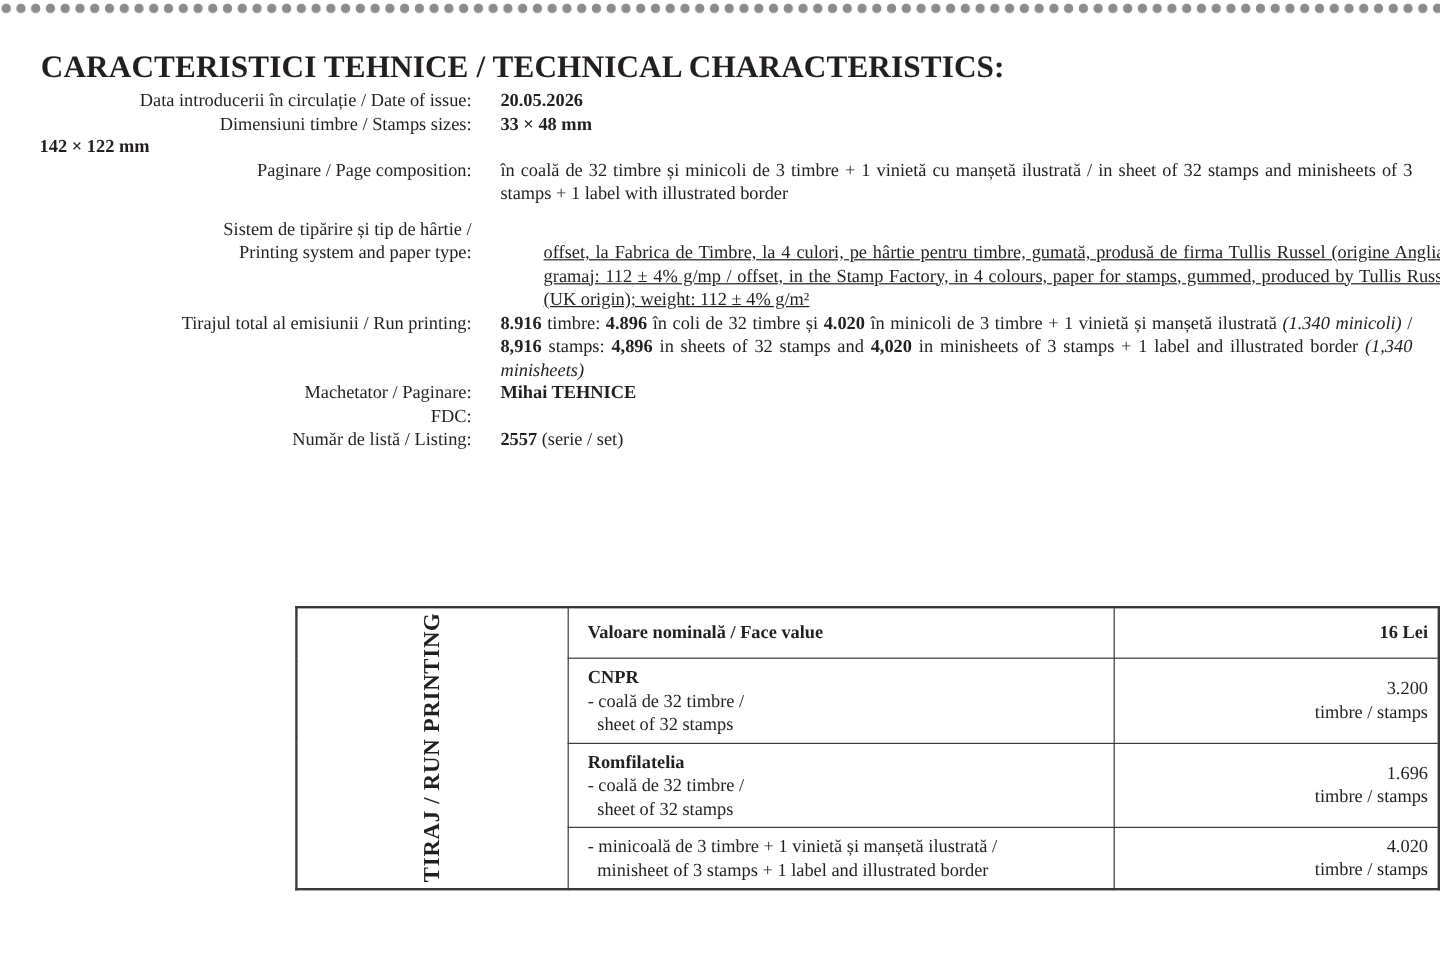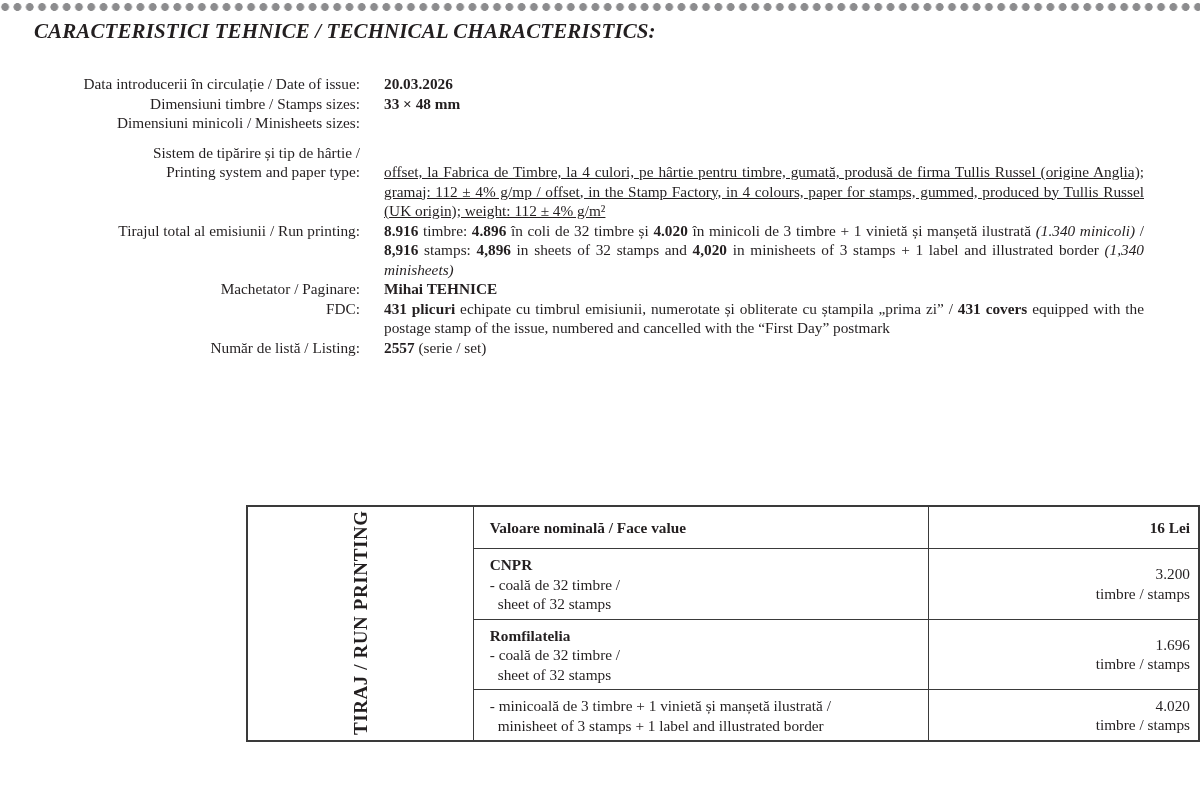--- a/index.html
+++ b/index.html
@@ -1,24 +1,24 @@
 <!DOCTYPE html>
 <html><head>
 <meta charset="utf-8">
 <style>
   html, body { margin:0; padding:0; background:#ffffff; }
   body { width:1200px; height:798px; position:relative; overflow:hidden;
          font-family:"Liberation Serif", "DejaVu Serif", serif; color:#231f20; }
   .dots { position:absolute; left:0; top:1px; width:1200px; height:12px;
           background-image: radial-gradient(circle, #8c8c8e 3.6px, transparent 4.2px);
           background-size:12.3px 12px; background-position:-1px 0; background-repeat:repeat-x; }
-  .title { position:absolute; left:34px; top:19px; font-size:21px; font-weight:bold; font-style:italic;
+  .title { position:absolute; left:34px; top:41px; font-size:26px; font-weight:bold; 
            letter-spacing:0.1px; margin:0; }
   .spec { position:absolute; left:0; top:74px; width:1200px; font-size:15.3px; line-height:19.5px; }
-  .row { display:flex; }
+  .row { display:flex;margin-left:33px; }
   .lbl { width:384px; text-align:right; padding-right:24px; box-sizing:border-box; white-space:nowrap; flex:none; }
   .val { width:760px; text-align:justify; flex:none; }
   b { font-weight:bold; }
   i { }
   table.run { position:absolute; left:246px; top:505px; border-collapse:collapse; font-size:15.3px; line-height:19.5px;
               border:2px solid #3a3a3a; }
   table.run td { border:1.5px solid #3a3a3a; vertical-align:middle; }
   .side { width:40px; padding:0; text-align:center; }
   .side span { display:inline-block; transform:rotate(-90deg); white-space:nowrap; font-weight:bold; font-size:19px;
                letter-spacing:0.6px; }
@@ -29,47 +29,50 @@
 </head>
 <body>
 
 <div class="dots"></div>
 
 <h1 class="title">CARACTERISTICI TEHNICE / TECHNICAL CHARACTERISTICS:</h1>
 
 <div class="spec">
   <div class="row">
     <div class="lbl">Data introducerii în circulație / Date of issue:</div>
-    <div class="val"><b>20.03.2026</b></div>
+    <div class="val"><b>20.05.2026</b></div>
   </div>
   <div class="row">
     <div class="lbl">Dimensiuni timbre / Stamps sizes:</div>
     <div class="val"><b>33 × 48 mm</b></div>
   </div>
   <div class="row">
-    <div class="lbl">Dimensiuni minicoli / Minisheets sizes:</div>
+    <div class="val"><b>142 × 122 mm</b></div>
   </div>
-  <div class="row" style="margin-top:10px;">
+  <div class="row">
+    <div class="lbl">Paginare / Page composition:</div>
+    <div class="val">în coală de 32 timbre și minicoli de 3 timbre + 1 vinietă cu manșetă ilustrată / in sheet of 32 stamps and minisheets of 3 stamps + 1 label with illustrated border</div>
+  </div>
+  <div class="row" style="margin-top:10px;gap:36px;">
     <div class="lbl">
       <div>Sistem de tipărire și tip de hârtie /</div>
       <div>Printing system and paper type:</div>
     </div>
     <div class="val" style="padding-top:19.5px;text-decoration:underline;">offset, la Fabrica de Timbre, la 4 culori, pe hârtie pentru timbre, gumată, produsă de firma Tullis Russel (origine Anglia); gramaj: 112 ± 4% g/mp / offset, in the Stamp Factory, in 4 colours, paper for stamps, gummed, produced by Tullis Russel (UK origin); weight: 112 ± 4% g/m²</div>
   </div>
   <div class="row">
     <div class="lbl">Tirajul total al emisiunii / Run printing:</div>
     <div class="val"><b>8.916</b><span> timbre: </span><b>4.896</b><span> în coli de 32 timbre și </span><b>4.020</b><span> în minicoli de 3 timbre + 1 vinietă și manșetă ilustrată </span><i>(1.340 minicoli)</i><span> / </span><b>8,916</b><span> stamps: </span><b>4,896</b><span> in sheets of 32 stamps and </span><b>4,020</b><span> in minisheets of 3 stamps + 1 label and illustrated border </span><i>(1,340 minisheets)</i></div>
   </div>
   <div class="row">
     <div class="lbl">Machetator / Paginare:</div>
     <div class="val"><b>Mihai TEHNICE</b></div>
   </div>
   <div class="row">
     <div class="lbl">FDC:</div>
-    <div class="val"><b>431 plicuri</b><span> echipate cu timbrul emisiunii, numerotate și obliterate cu ștampila „prima zi” / </span><b>431 covers</b><span> equipped with the postage stamp of the issue, numbered and cancelled with the “First Day” postmark</span></div>
   </div>
   <div class="row">
     <div class="lbl">Număr de listă / Listing:</div>
     <div class="val"><b>2557</b><span> (serie / set)</span></div>
   </div>
 </div>
 
 <table class="run">
   <tbody>
       <tr>

